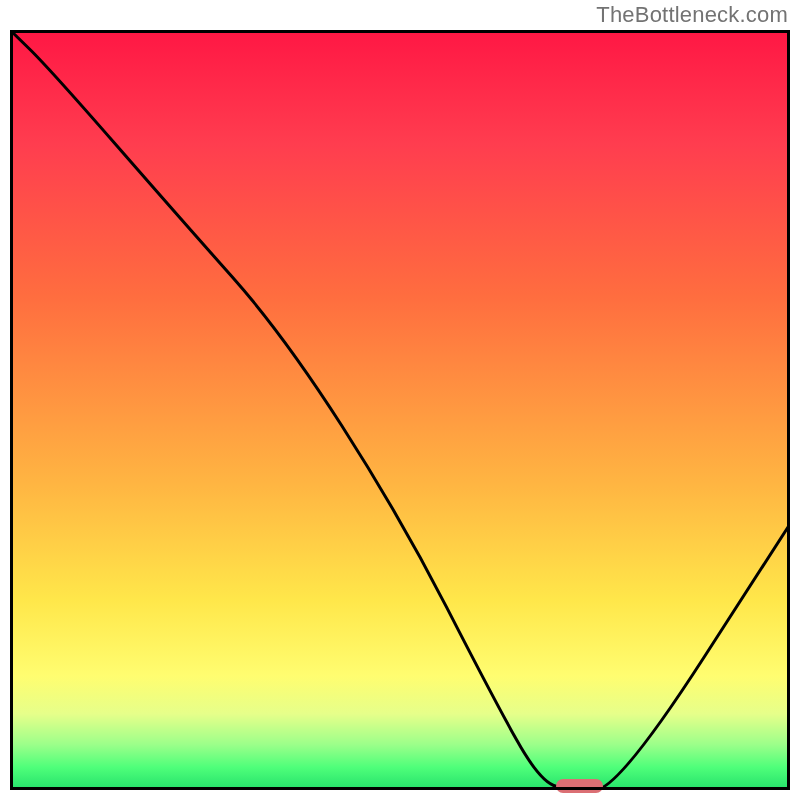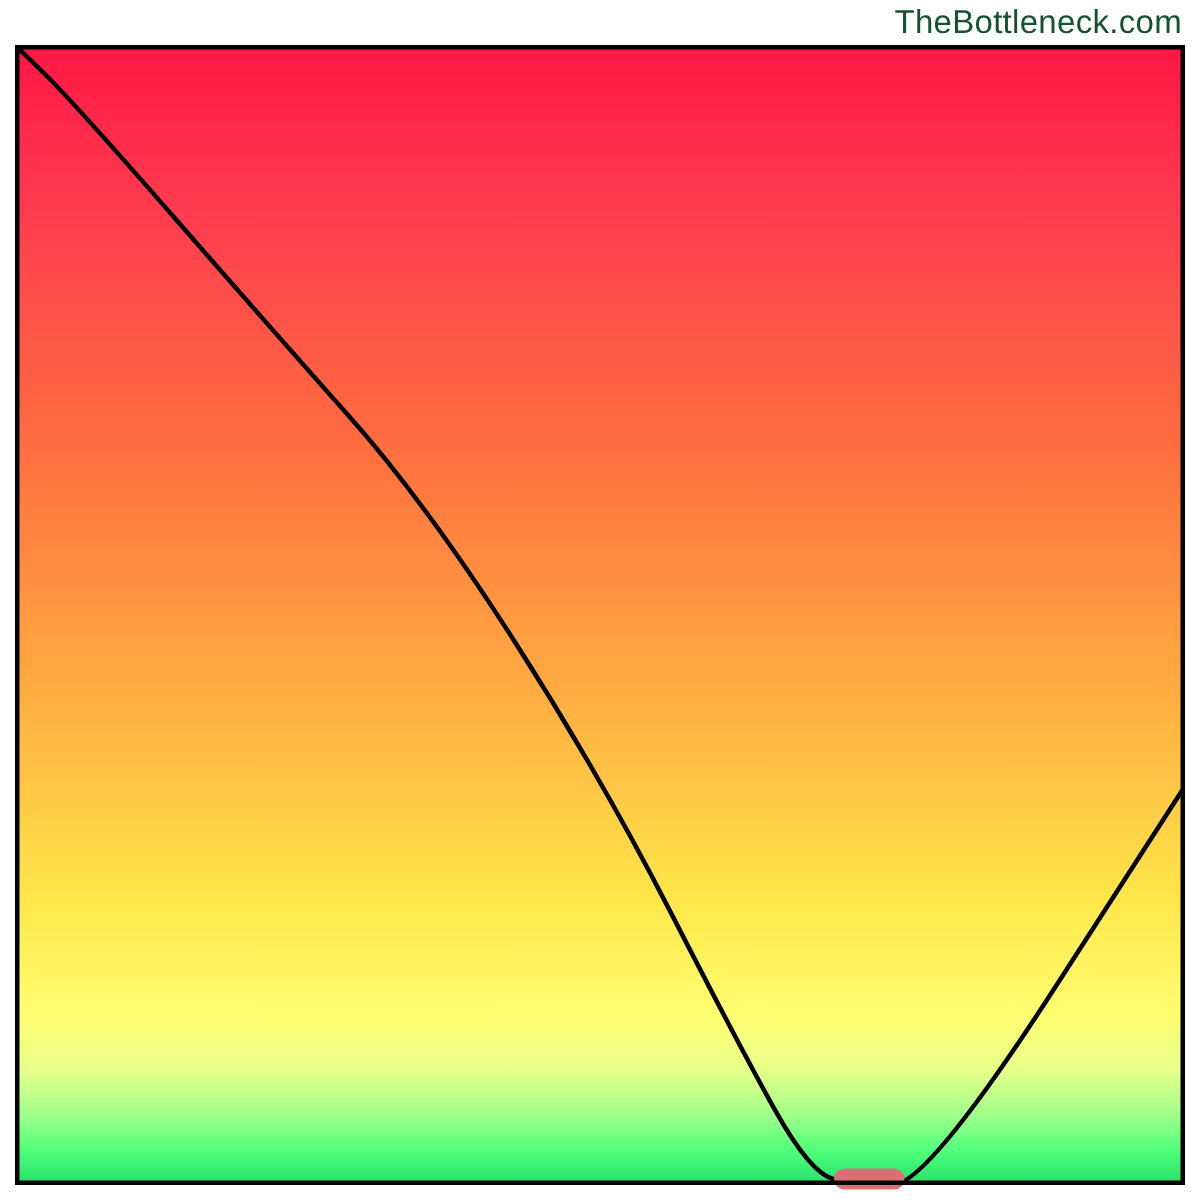--- a/index.html
+++ b/index.html
@@ -14,21 +14,21 @@
   .frame {
     position: relative;
     width: 800px;
     height: 800px;
     box-sizing: border-box;
   }
   .watermark {
     position: absolute;
     top: 2px;
     right: 12px;
-    color: #14532d;
+    color: #737373;
     font-size: 22px;
     font-weight: 500;
     letter-spacing: 0.2px;
     z-index: 10;
   }
   .plot-area {
     position: absolute;
     left: 10px;   
     top: 30px;
     width: 780px;

